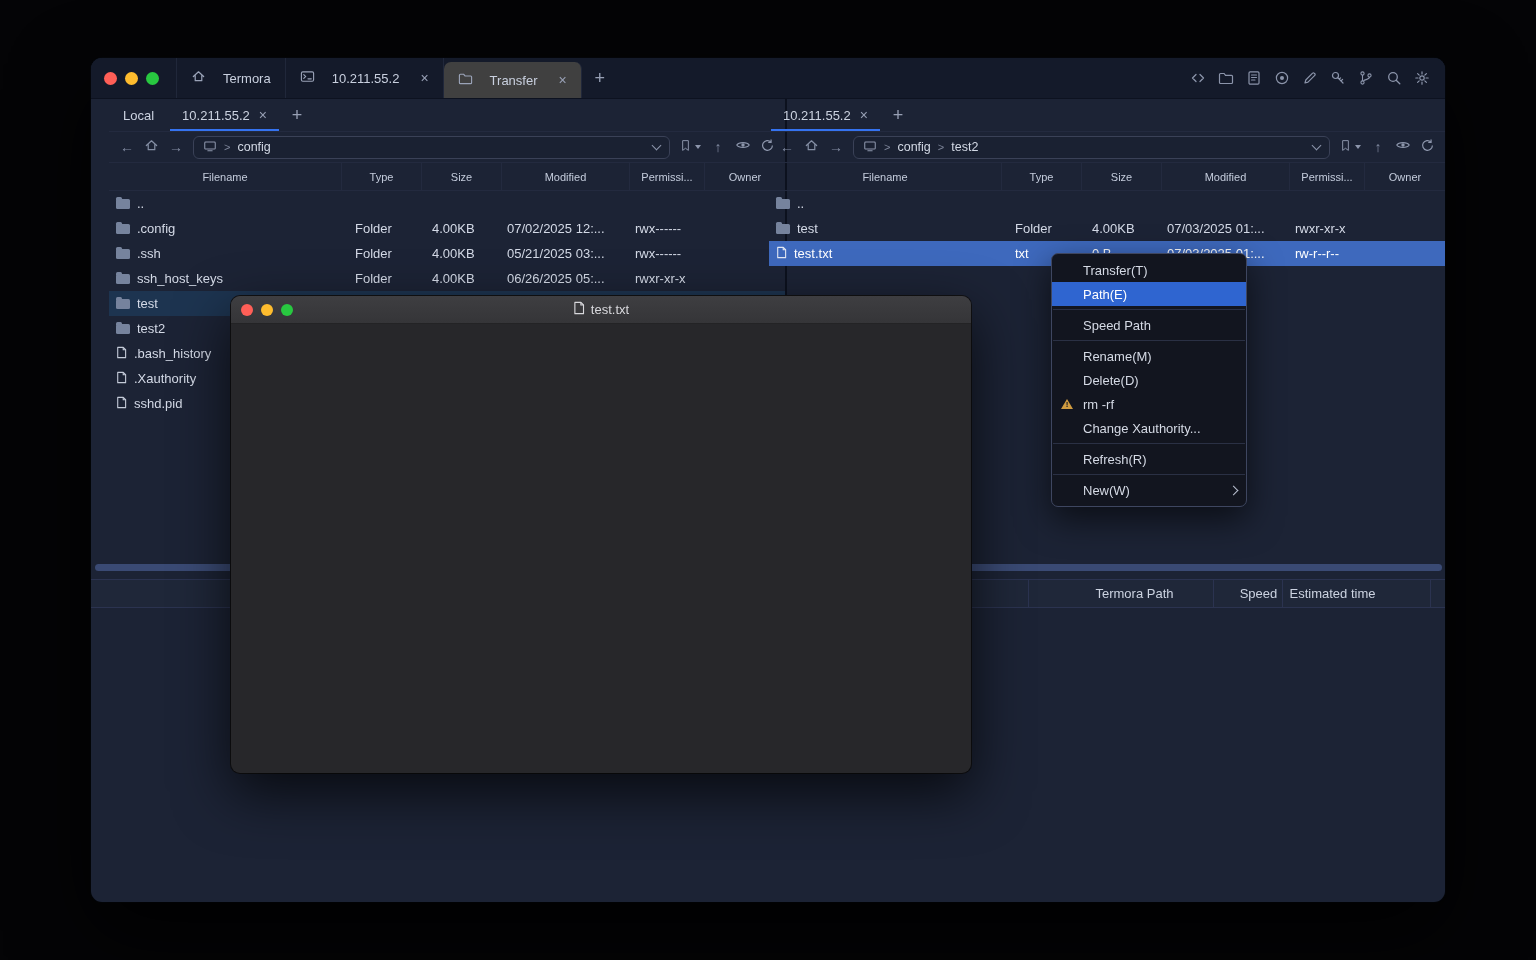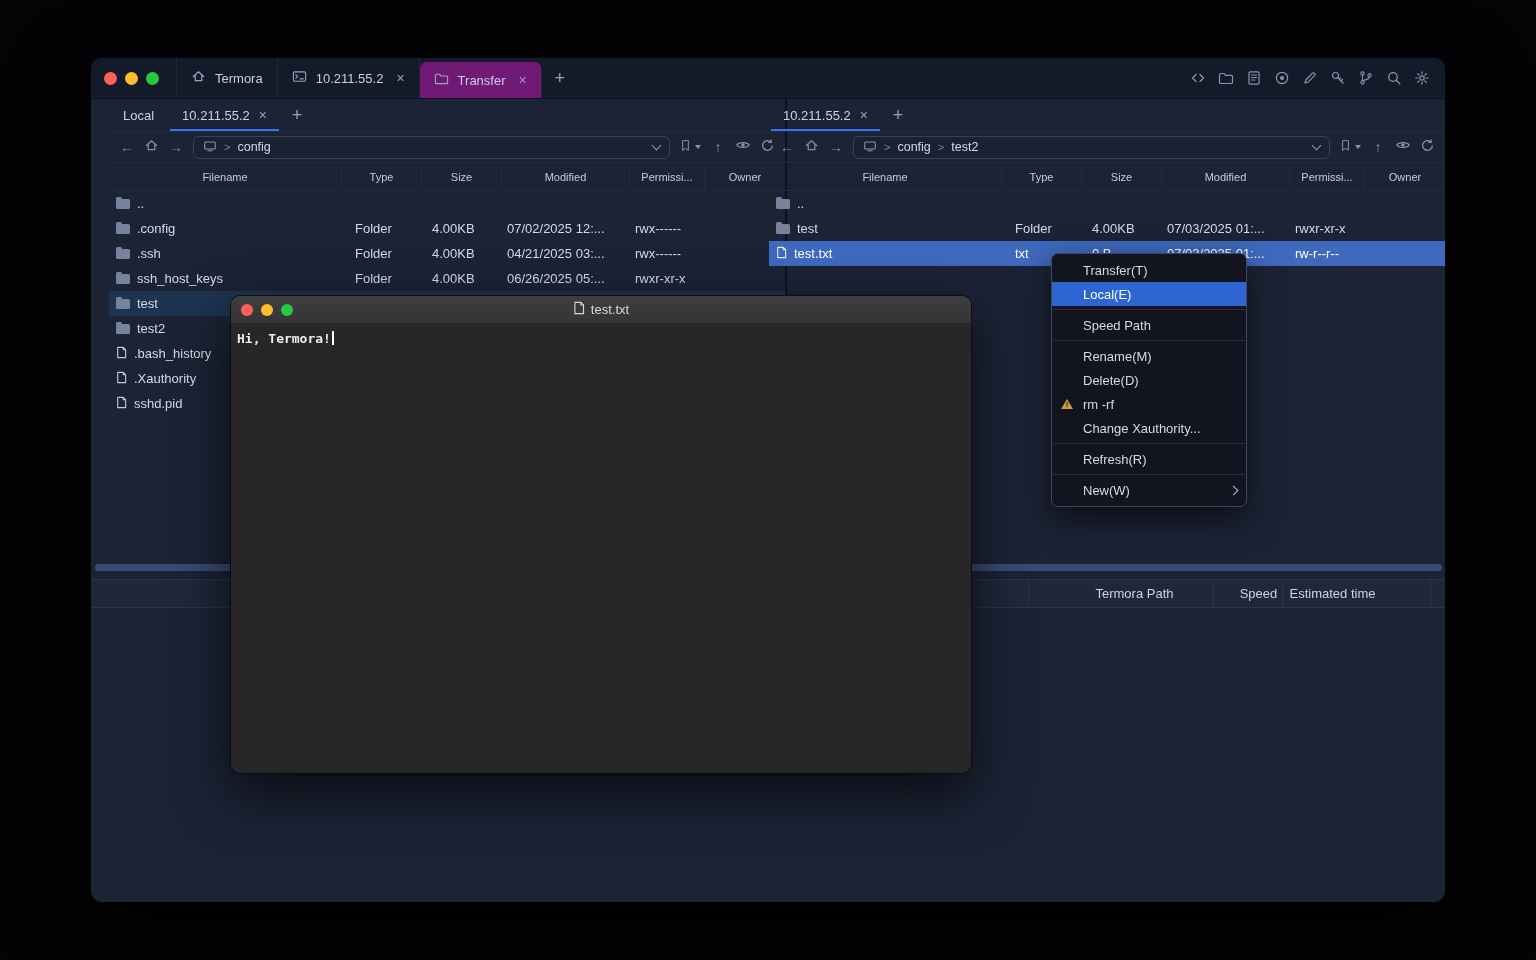--- a/index.html
+++ b/index.html
@@ -14,24 +14,24 @@
     background:#1c2335;border-radius:11px;overflow:hidden;
     box-shadow:0 30px 80px rgba(0,0,0,.85),0 0 0 1px #05070c;
   }
   
   .titlebar{position:absolute;left:0;top:0;right:0;height:40px;background:#141a2a;
     border-bottom:1px solid #0d1220;display:flex;align-items:stretch}
   .traffic{display:flex;gap:8px;align-items:center;padding:0 17px 0 13px;align-self:center}
   .tl{width:13px;height:13px;border-radius:50%}
   .tl-red{background:#ff5f57}.tl-yel{background:#febc2e}.tl-grn{background:#28c840}
   .ttabs{display:flex;align-items:flex-end}
-  .ttab{display:flex;align-items:center;gap:9px;padding:0 14px;height:40px;font-size:13px;
+  .ttab{display:flex;align-items:center;gap:17px;padding:0 14px;height:40px;font-size:13px;
     color:#c9d0df;border-right:1px solid #20273a;box-sizing:border-box;white-space:nowrap}
   .ttab:first-child{border-left:1px solid #20273a}
-  .ttab.active{height:36px;background:#701a75;border-radius:7px 7px 0 0}
+  .ttab.active{height:36px;background:#404040;border-radius:7px 7px 0 0}
   .tclose{color:#98a0b5;font-size:14px;margin-left:4px;line-height:1}
   .ttab-plus{width:36px;height:40px;display:flex;align-items:center;justify-content:center;
     color:#98a0b5;font-size:18px}
   .tb-space{flex:1}
   .tb-icons{display:flex;align-items:center;gap:11px;padding-right:15px;align-self:center}
   .tb-ic{width:17px;height:17px;display:flex;align-items:center;justify-content:center}
   
   .pane{position:absolute;top:41px;height:465px;overflow:hidden}
   .pane-l{left:18px;width:676px;border-right:2px solid #0c111e}
   .pane-r{left:678px;width:676px}
@@ -269,21 +269,21 @@
         <div class="fc fc-perm">rwx------</div>
         <div class="fc fc-own"></div>
       </div>
       <div class="frow">
         <div class="fc fc-name">
             <span class="ic-folder"></span>
             <span>.ssh</span>
           </div>
         <div class="fc fc-type">Folder</div>
         <div class="fc fc-size">4.00KB</div>
-        <div class="fc fc-mod">04/21/2025 03:...</div>
+        <div class="fc fc-mod">05/21/2025 03:...</div>
         <div class="fc fc-perm">rwx------</div>
         <div class="fc fc-own"></div>
       </div>
       <div class="frow">
         <div class="fc fc-name">
             <span class="ic-folder"></span>
             <span>ssh_host_keys</span>
           </div>
         <div class="fc fc-type">Folder</div>
         <div class="fc fc-size">4.00KB</div>
@@ -467,28 +467,25 @@
       <span class="etl tl-grn"></span>
     </div>
     <div class="etitle">
       <span><svg width="12" height="14" viewBox="0 0 16 18">
             <path d="M2.5 1.5h8L14 5v11.5H2.5z" fill="none" stroke="#d8d8dc" stroke-width="1.5" stroke-linejoin="round"></path>
             <path d="M10.5 1.5V5H14" fill="none" stroke="#d8d8dc" stroke-width="1.5"></path>
           </svg></span>
       <span>test.txt</span>
     </div>
   </div>
-  <div class="econtent">
-    <span>Hi, Termora!</span><span class="cursor"></span>
-  </div>
 </div>
 
 <div class="cmenu">
   <div class="cmi">Transfer(T)</div>
-  <div class="cmi hl">Local(E)</div>
+  <div class="cmi hl">Path(E)</div>
   <div class="csep"></div>
   <div class="cmi">Speed Path</div>
   <div class="csep"></div>
   <div class="cmi">Rename(M)</div>
   <div class="cmi">Delete(D)</div>
   <div class="cmi">
     <span class="mic ic-warn">!</span>
     <span>rm -rf</span>
   </div>
   <div class="cmi">Change Xauthority...</div>

